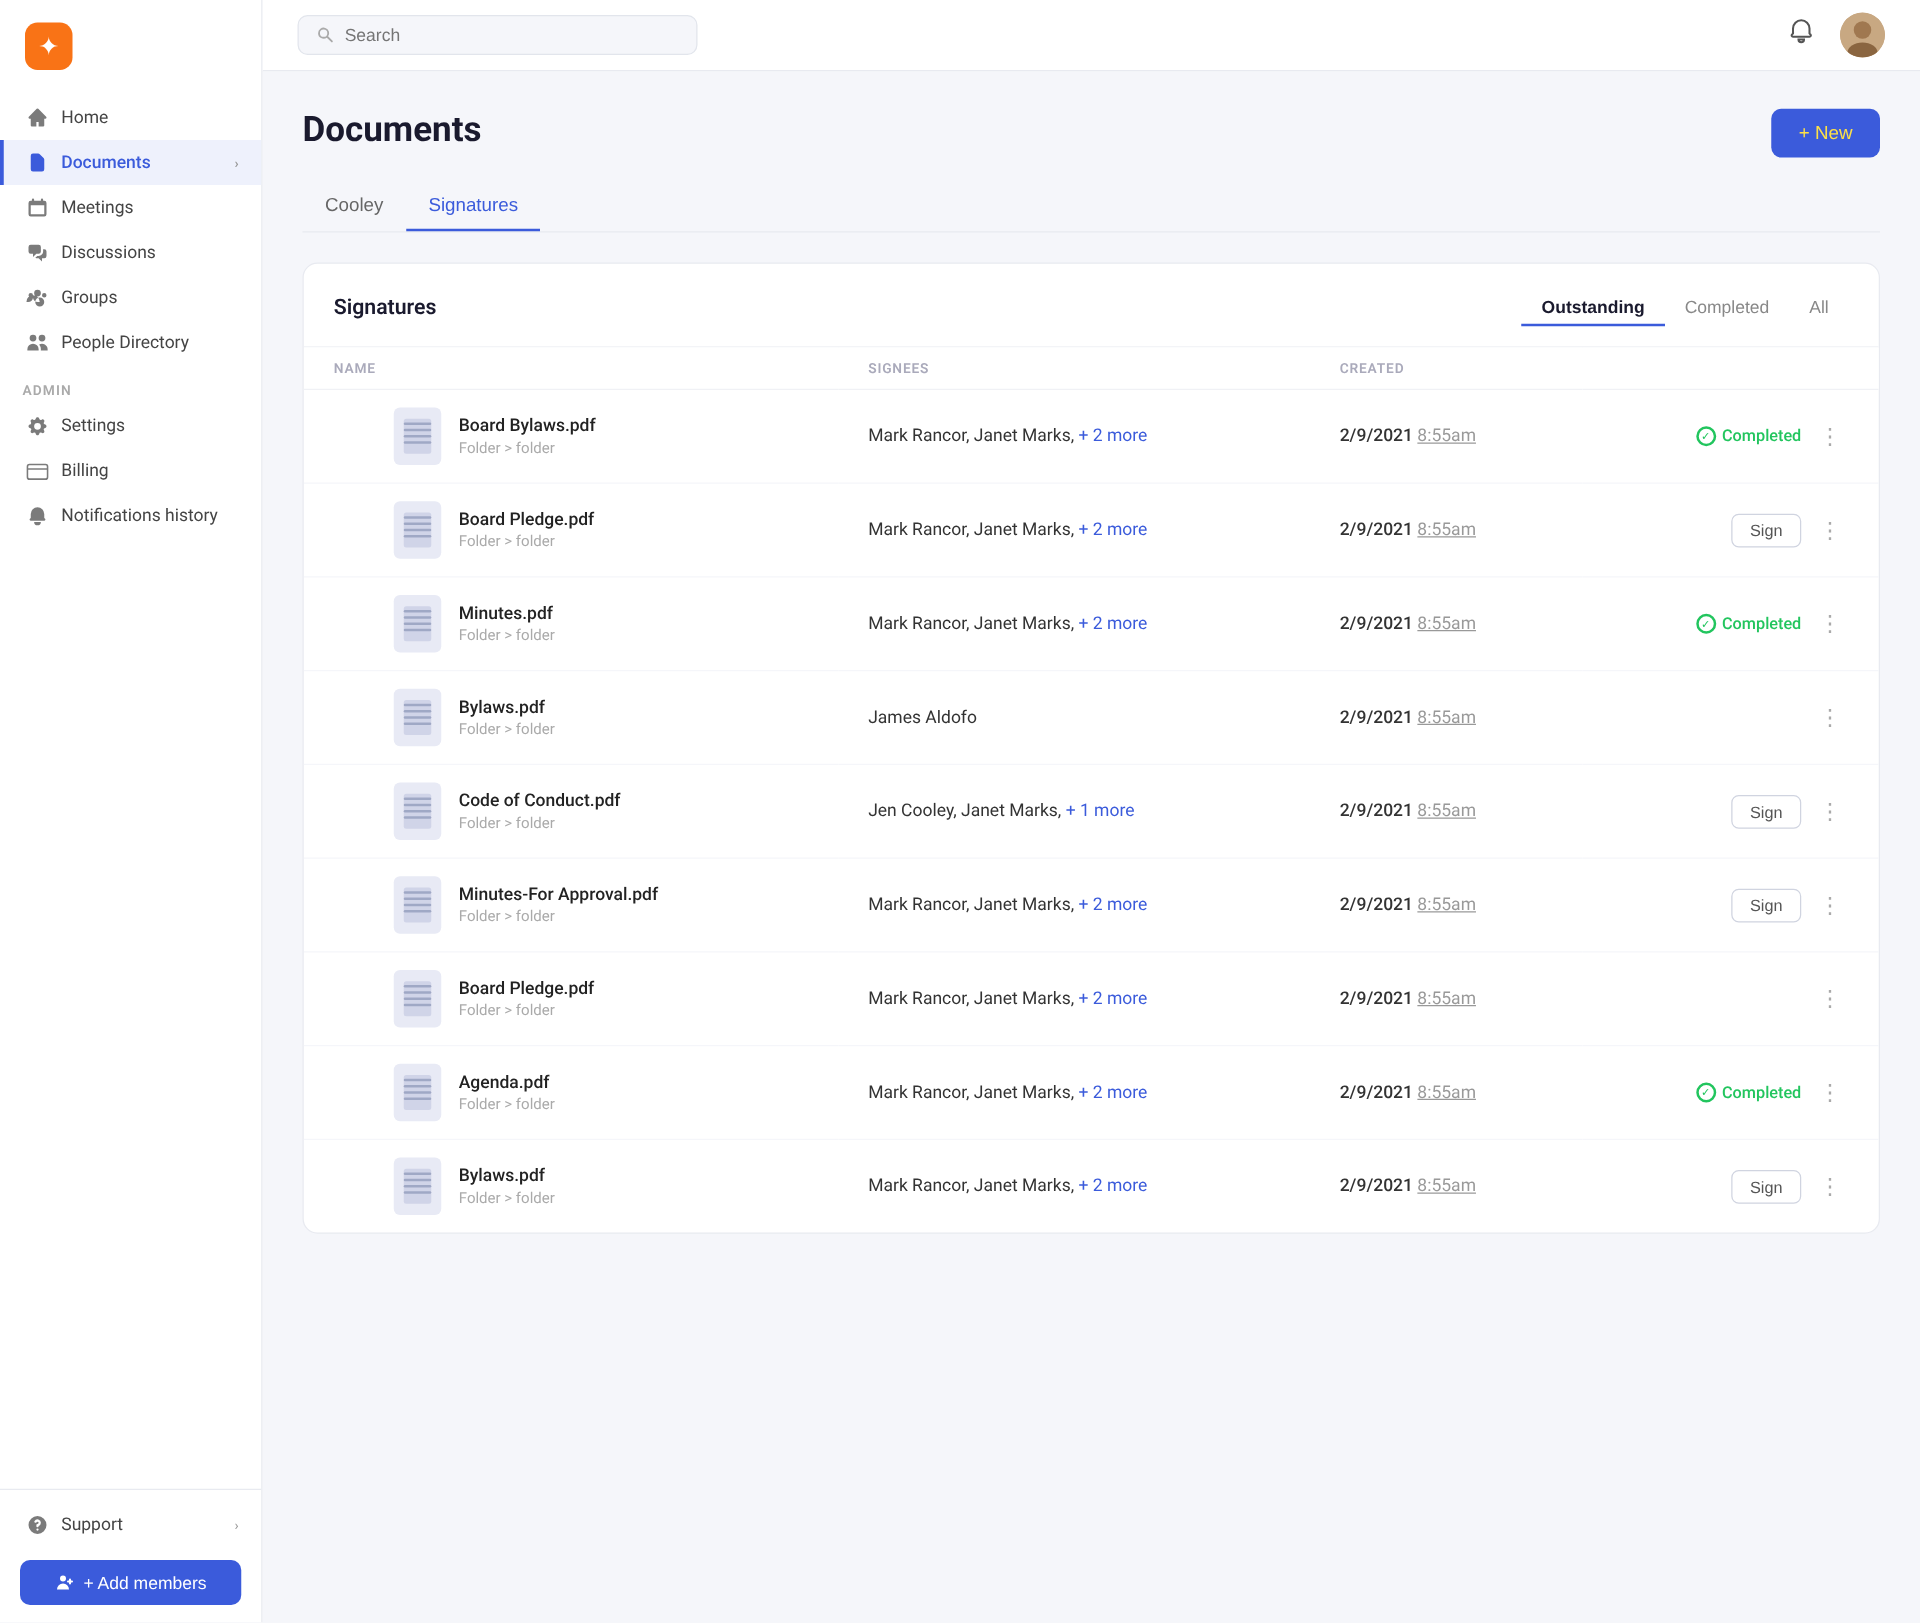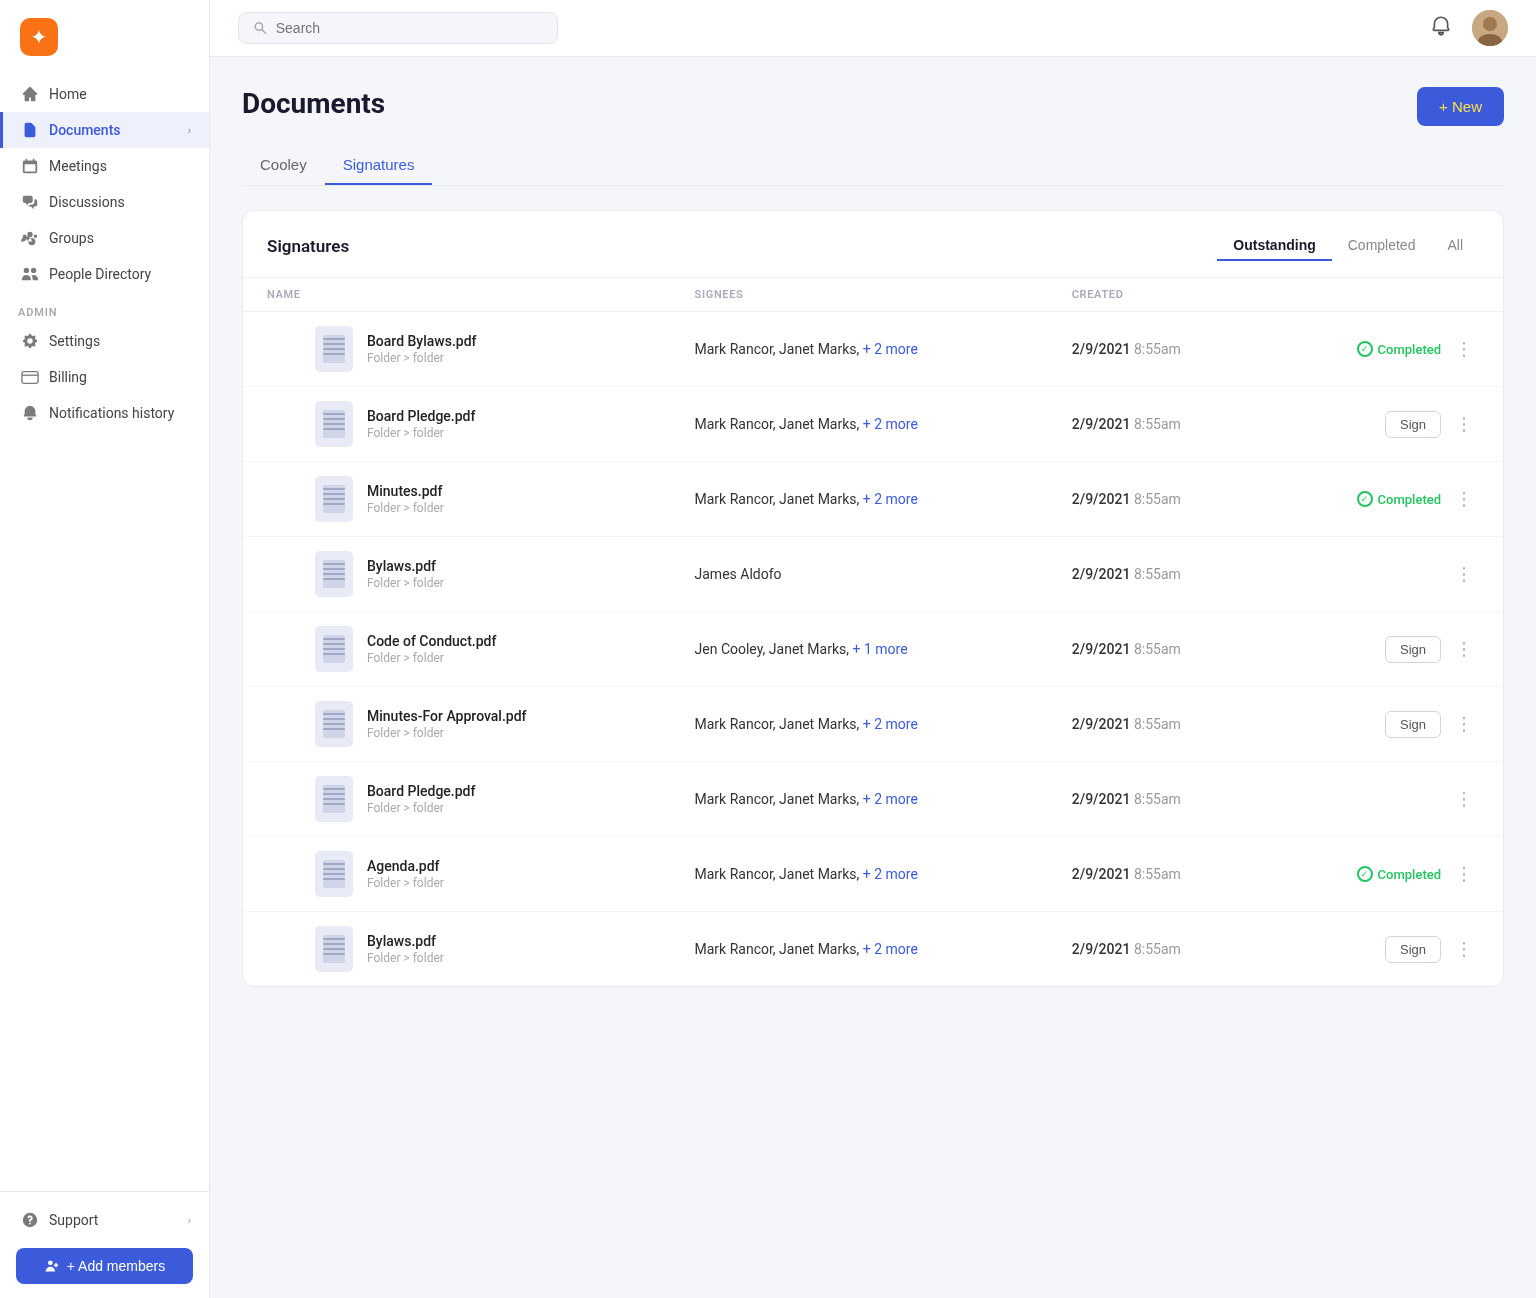--- a/index.html
+++ b/index.html
@@ -300,21 +300,21 @@
       height: 2px;
       background: #9fa8c5;
       border-radius: 1px;
     }
     .doc-name { font-weight: 500; color: #222; font-size: 14px; }
     .doc-path { font-size: 12px; color: #aaa; margin-top: 2px; }
     .signees-cell { font-size: 13px; color: #555; }
     .signees-more { color: #3b5bdb; }
     .created-cell { font-size: 13px; color: #555; white-space: nowrap; }
     .created-date { font-weight: 500; color: #333; }
-    .created-time { color: #999; }
+    .created-time { color: #999; text-decoration: underline; }
     .status-completed {
       display: flex;
       align-items: center;
       gap: 5px;
       color: #22c55e;
       font-size: 13px;
       font-weight: 500;
       white-space: nowrap;
     }
     .status-sign {

